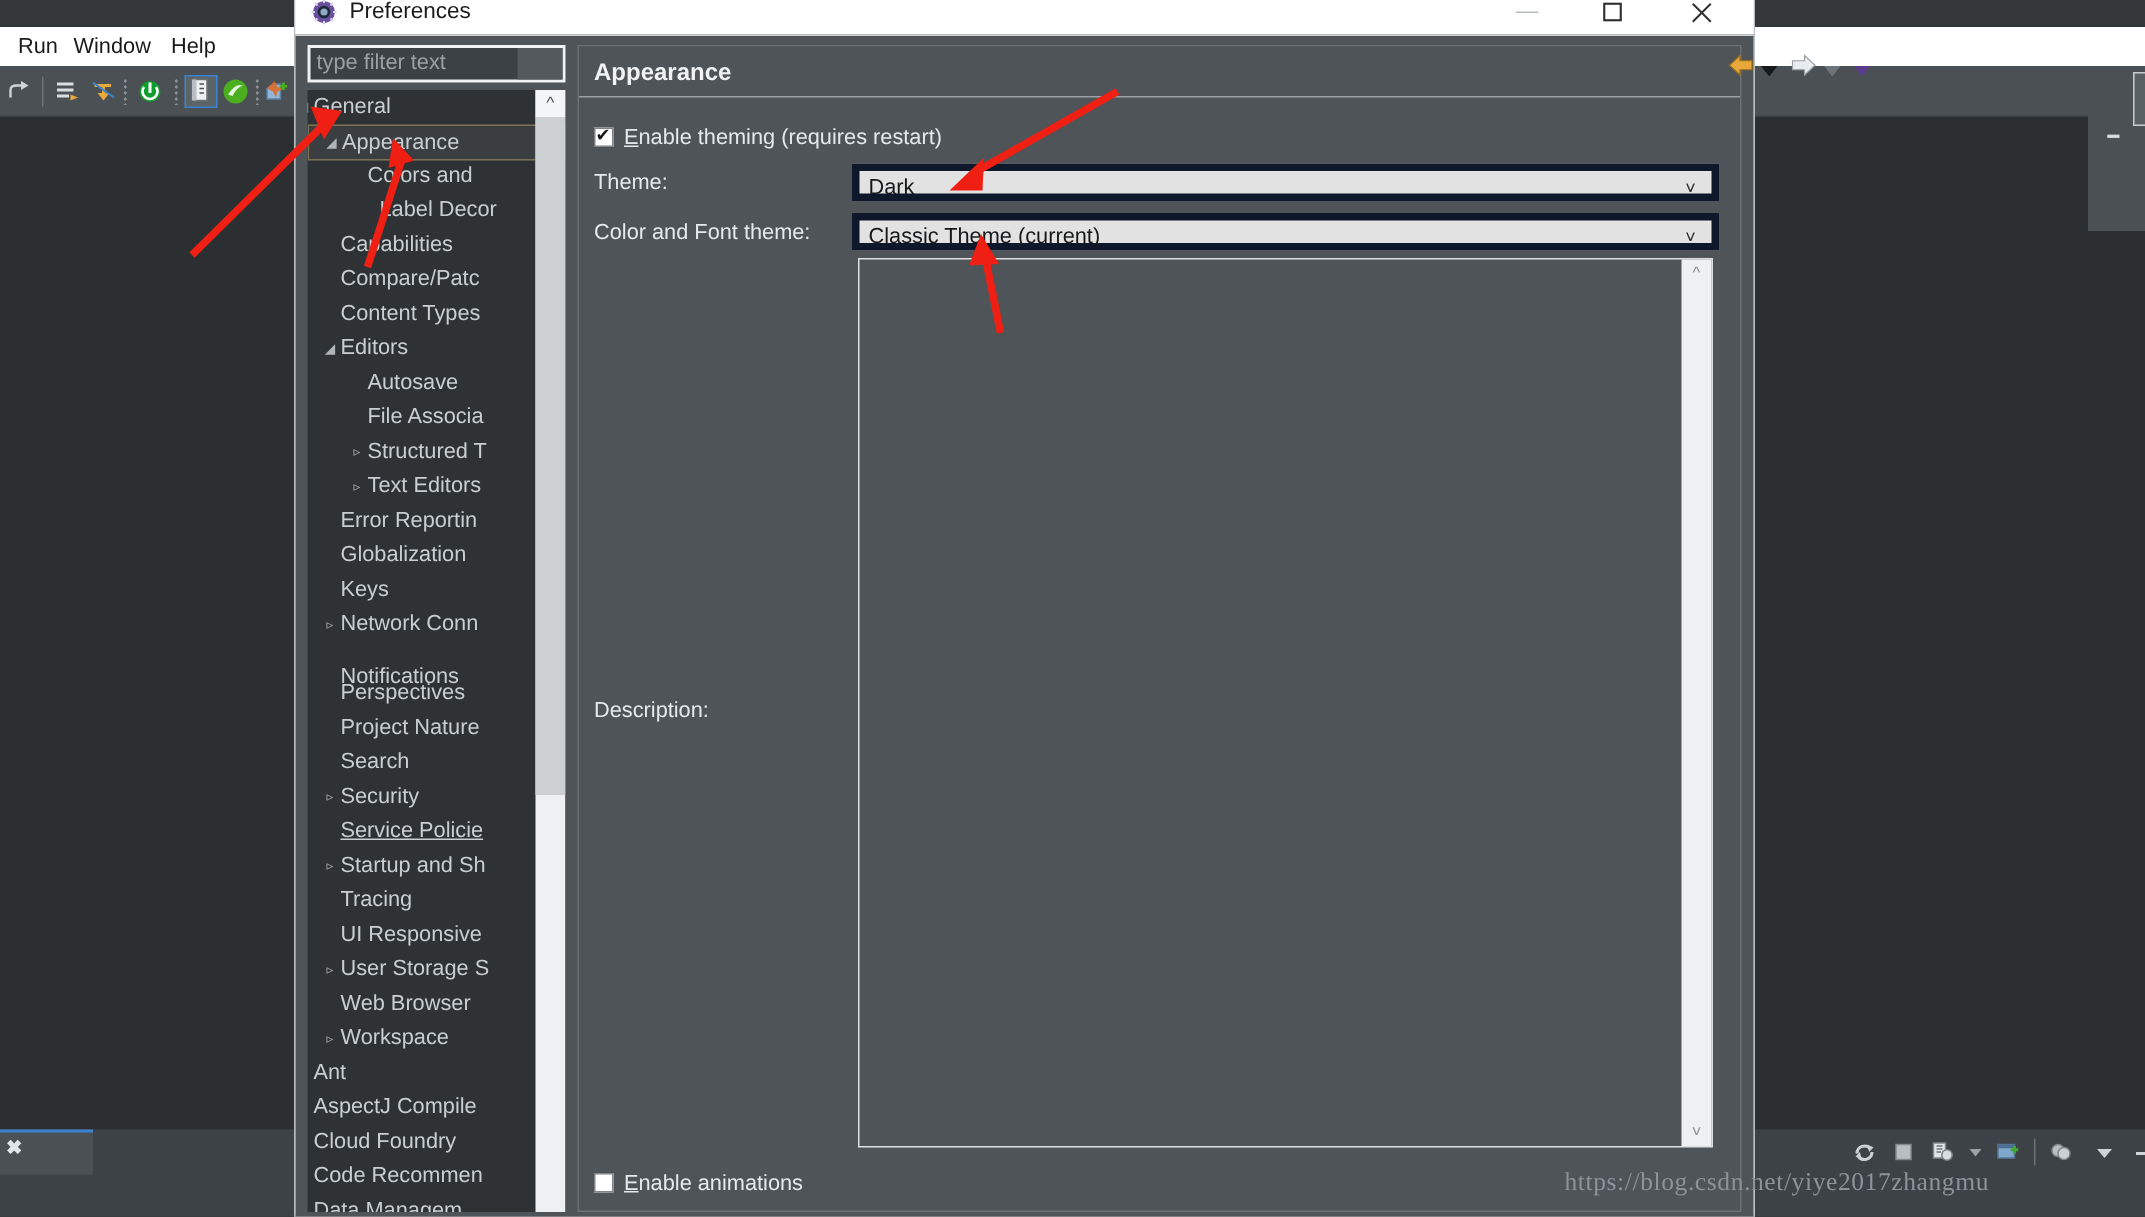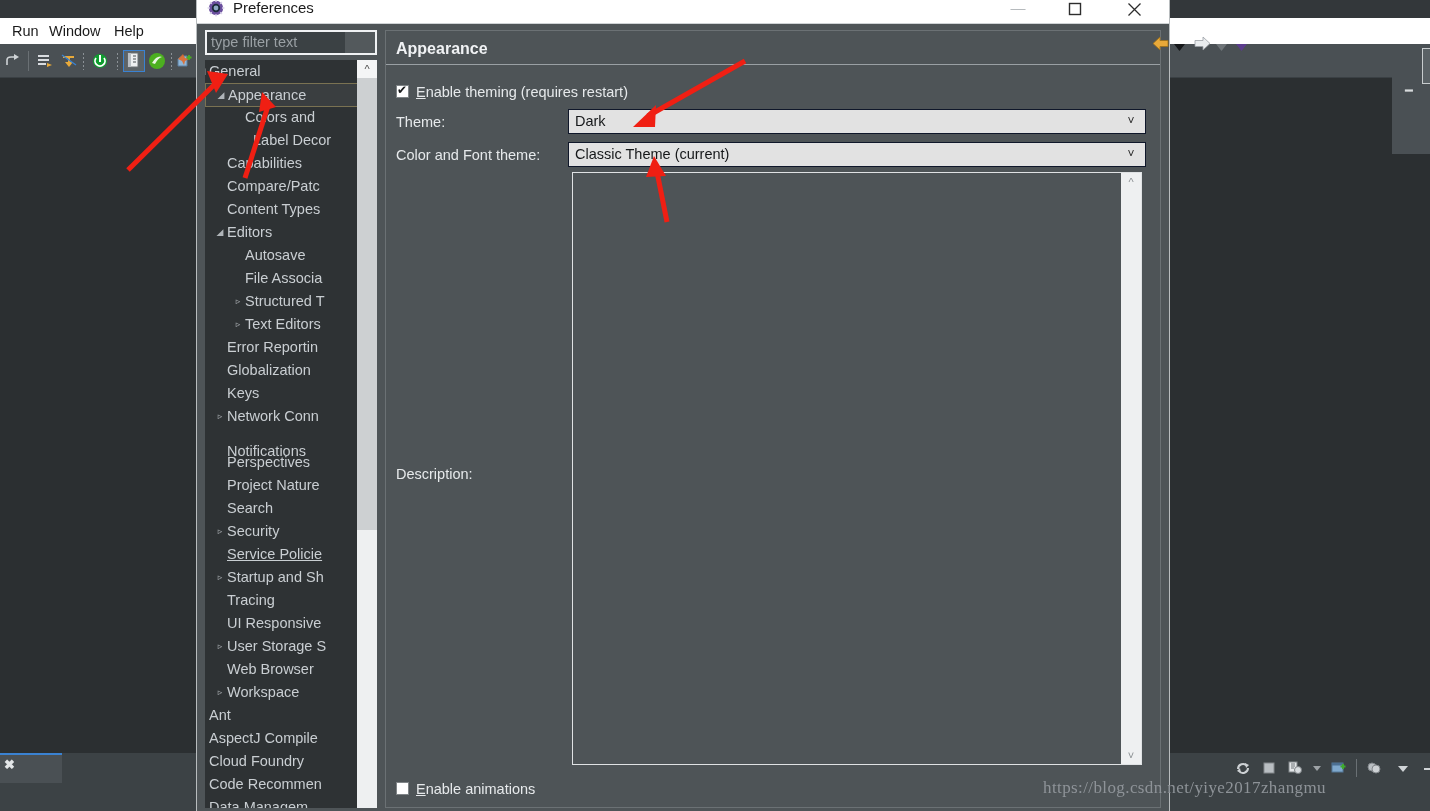--- a/index.html
+++ b/index.html
@@ -209,21 +209,21 @@
   }
   .chk-lbl { position: absolute; left: 20px; top: 0; height: 20px; line-height: 20px; }
   .uline { text-decoration: underline; }
 
   .field-label {
     position: absolute; height: 20px; font-size: 14.5px; color: #e6e9eb;
     line-height: 20px; white-space: nowrap;
   }
   .combo {
     position: absolute; height: 25px; background: #e2e2e2;
-    border: 1px solid #0f172a;
+    border: 5px solid #0f172a;
   }
   .combo-val {
     position: absolute; left: 6px; top: 2px; height: 19px;
     font-size: 14.5px; color: #16181a; line-height: 19px; white-space: nowrap;
   }
   .combo-arrow {
     position: absolute; right: 7px; top: 3px; width: 14px; height: 17px;
     text-align: center; line-height: 17px; font-size: 12px; color: #2b2b2b;
   }
 

